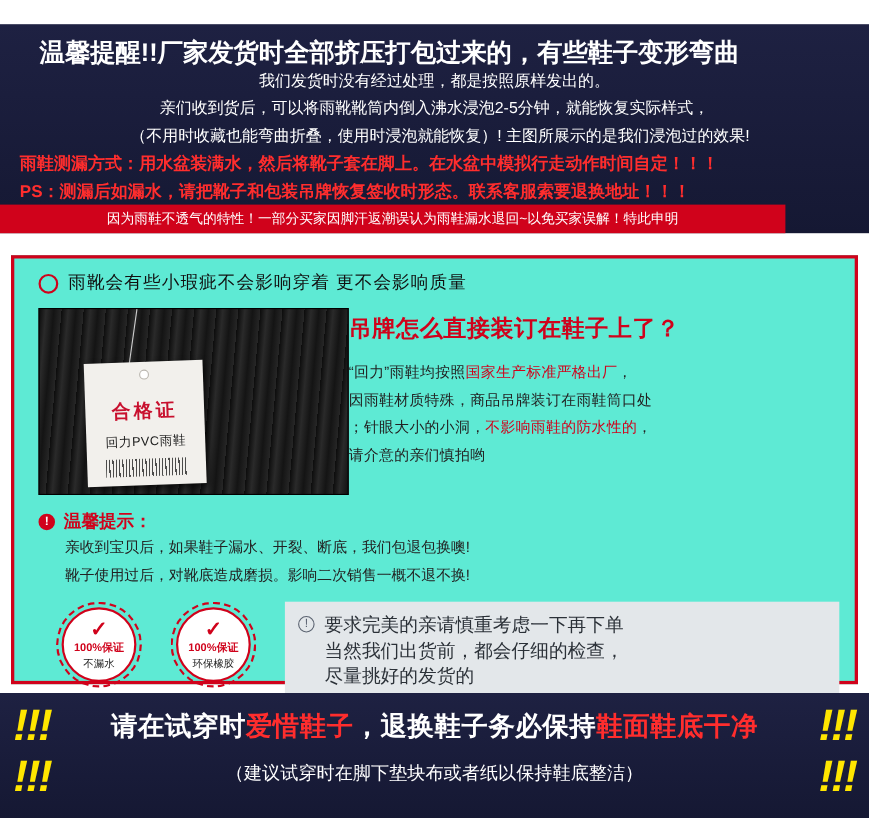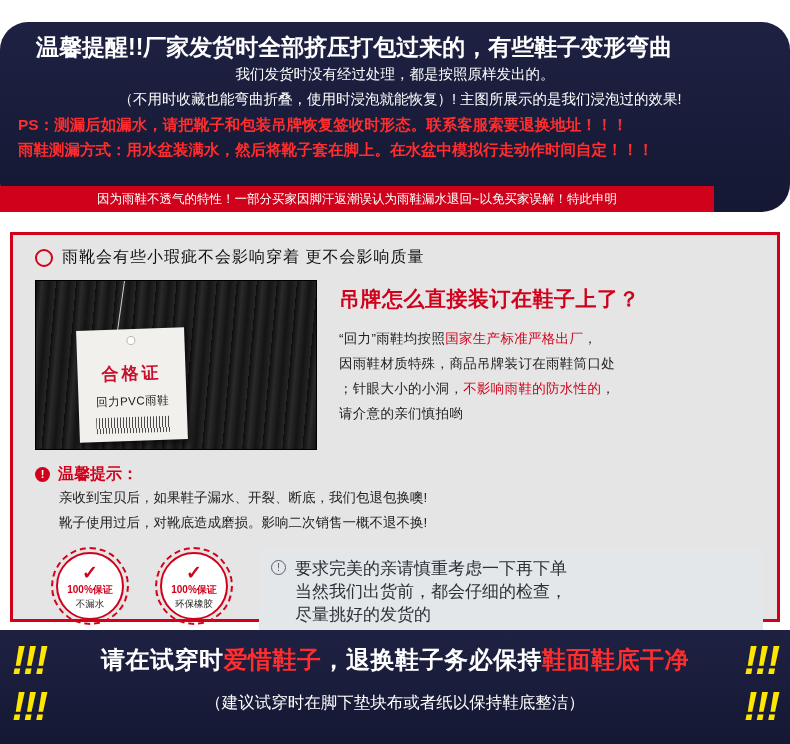--- a/index.html
+++ b/index.html
@@ -24,21 +24,20 @@
   .top-block {
     position: absolute;
     left: 0;
     top: 22px;
     width: 790px;
     height: 190px;
     background: #1b1f3b;
     background: linear-gradient(180deg, #1e2142 0%, #151833 100%);
     box-sizing: border-box;
     padding: 10px 12px 0 12px;
-    border-radius: 28px;
   }
   .top-title {
     color: #ffffff;
     font-size: 23px;
     font-weight: bold;
     letter-spacing: 0px;
     text-align: left;
     padding-left: 24px;
     line-height: 30px;
     white-space: nowrap;
@@ -78,21 +77,21 @@
 
   
   .main-panel {
     position: absolute;
     left: 10px;
     top: 232px;
     width: 770px;
     height: 390px;
     border: 3px solid #d0021b;
     box-sizing: border-box;
-    background: #e5e5e5;
+    background: #5eead4;
   }
   .panel-heading {
     display: flex;
     align-items: center;
     padding: 12px 0 6px 22px;
     font-size: 16px;
     color: #111111;
     white-space: nowrap;
   }
   .ring-icon {
@@ -172,21 +171,20 @@
   }
   .hangtag .barcode {
     margin: 8px auto 0 auto;
     width: 74px;
     height: 16px;
     background: repeating-linear-gradient(90deg,#222 0 1px,#f2f0ec 1px 3px,#222 3px 4px,#f2f0ec 4px 6px);
     opacity: 0.8;
   }
 
   .tag-text {
-    padding-left: 22px;
     padding-top: 4px;
   }
   .tag-title {
     color: #d0021b;
     font-size: 21px;
     font-weight: bold;
     letter-spacing: 0.5px;
     white-space: nowrap;
     line-height: 30px;
   }
@@ -373,23 +371,24 @@
   .wm.w4 { left: 690px; top: 490px; color: rgba(0,0,0,0.10); font-size: 22px; }
 </style>
 </head>
 <body>
 
 <div class="page">
 
   <div class="top-block">
     <div class="top-title">温馨提醒!!厂家发货时全部挤压打包过来的，有些鞋子变形弯曲</div>
     <div class="top-sub">我们发货时没有经过处理，都是按照原样发出的。</div>
+    <div class="top-sub">亲们收到货后，可以将雨靴靴筒内倒入沸水浸泡2-5分钟，就能恢复实际样式，</div>
     <div class="top-sub indent">（不用时收藏也能弯曲折叠，使用时浸泡就能恢复）! 主图所展示的是我们浸泡过的效果!</div>
+    <div class="leak-line">雨鞋测漏方式：用水盆装满水，然后将靴子套在脚上。在水盆中模拟行走动作时间自定！！！</div>
     <div class="leak-line">PS：测漏后如漏水，请把靴子和包装吊牌恢复签收时形态。联系客服索要退换地址！！！</div>
-    <div class="leak-line">雨鞋测漏方式：用水盆装满水，然后将靴子套在脚上。在水盆中模拟行走动作时间自定！！！</div>
     <div class="red-bar">因为雨鞋不透气的特性！一部分买家因脚汗返潮误认为雨鞋漏水退回~以免买家误解！特此申明</div>
   </div>
 
   <div class="main-panel">
 
     <div class="panel-heading">
       <span class="ring-icon"></span>
       <span class="panel-heading-text">雨靴会有些小瑕疵不会影响穿着 更不会影响质量</span>
     </div>
 

